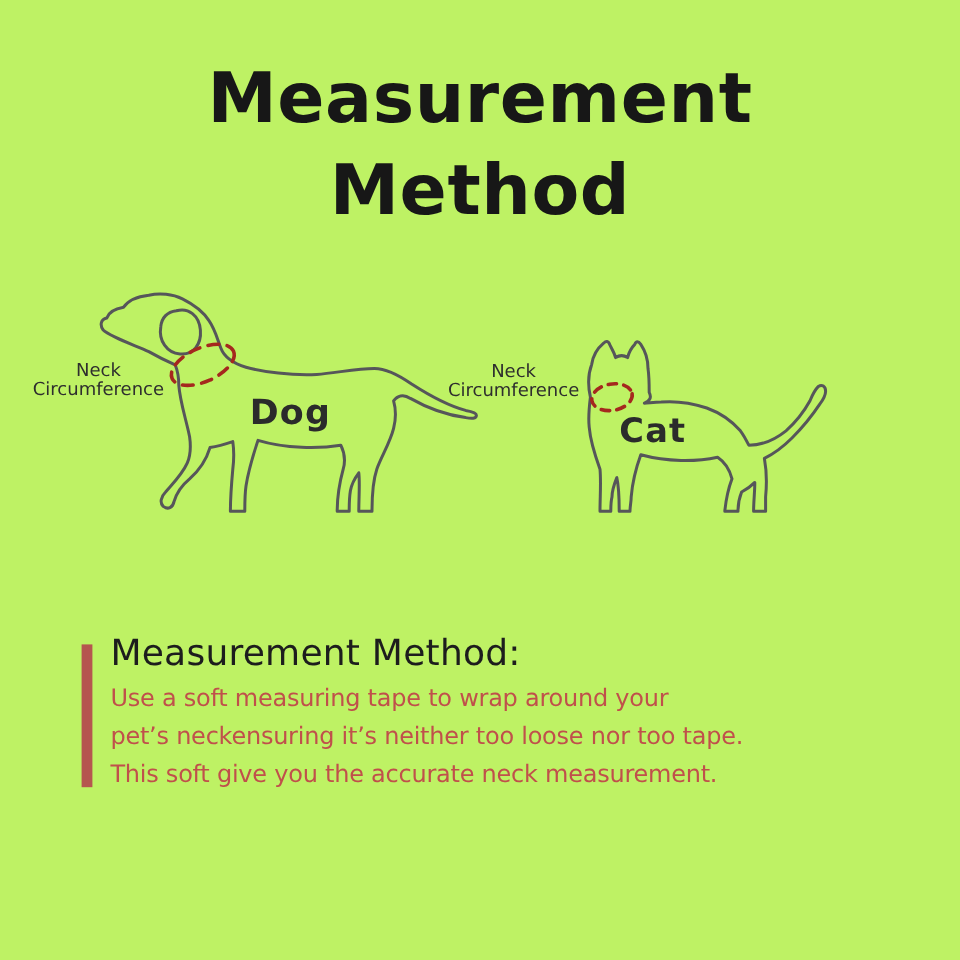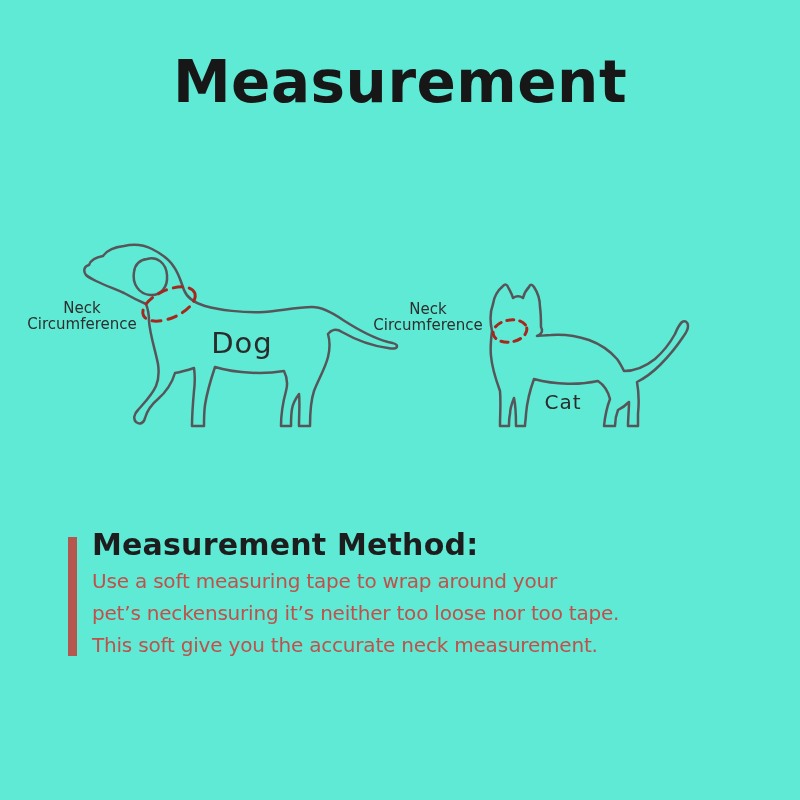--- a/index.html
+++ b/index.html
@@ -1,57 +1,58 @@
 <!DOCTYPE html>
 <html><head>
 <meta charset="utf-8">
 <style>
   html,body{margin:0;padding:0;background:#d8d3cc;}
   .canvas{
     position:relative;width:800px;height:800px;margin:0 auto;
-    background:#5eead4;overflow:hidden;
+    background:#bef264;overflow:hidden;
     font-family:"DejaVu Sans","Liberation Sans",sans-serif;
   }
   .title{
     position:absolute;top:44px;left:0;width:800px;text-align:center;
     font-size:58px;line-height:76px;font-weight:700;color:#171717;letter-spacing:.5px;
   }
   .title span{display:block;}
   .diagram-svg{position:absolute;left:0;top:0;}
   .animal-outline{fill:none;stroke:#56565a;stroke-width:2.5;stroke-linejoin:round;stroke-linecap:round;}
   .neck-dash{fill:none;stroke:#a5281e;stroke-width:3;stroke-linecap:round;}
   .neck-label{
     position:absolute;width:132px;text-align:center;color:#2e2e2e;
     font-size:15px;line-height:16px;font-weight:400;
   }
   .neck-label span{display:block;}
   .animal-name{
     position:absolute;width:100px;text-align:center;color:#2b2b2b;
-    font-weight:400;letter-spacing:1px;
+    font-weight:700;letter-spacing:1px;
   }
   .animal-name.dog{left:192px;top:326px;font-size:29px;}
-  .animal-name.cat{left:513px;top:342px;font-size:20px;margin-top:48px;}
+  .animal-name.cat{left:494px;top:342px;font-size:28px;}
   .info-bar{position:absolute;left:68px;top:537px;width:9px;height:119px;background:#b5564f;}
   .info-heading{
     position:absolute;left:92px;top:527px;color:#1d1d1d;
-    font-size:30px;font-weight:700;letter-spacing:.2px;white-space:nowrap;
+    font-size:30px;font-weight:400;letter-spacing:.2px;white-space:nowrap;
   }
   .info-body{
     position:absolute;left:92px;top:565px;color:#c0504b;
     font-size:20px;line-height:32px;font-weight:500;letter-spacing:-0.2px;
   }
   .info-body span{display:block;white-space:nowrap;}
 </style>
 </head>
 <body>
 
 <div class="canvas">
 
   <div class="title">
     <span>Measurement</span>
+    <span>Method</span>
   </div>
 
   <svg class="diagram-svg" width="800" height="800" viewBox="0 0 800 800">
 
     <path class="animal-outline" d="
       M 86 275
       C 83 271 84 266 89 265
       C 91 259 97 257 103 256
       C 107 250 115 247 124 246
       C 133 244 144 245 152 249

